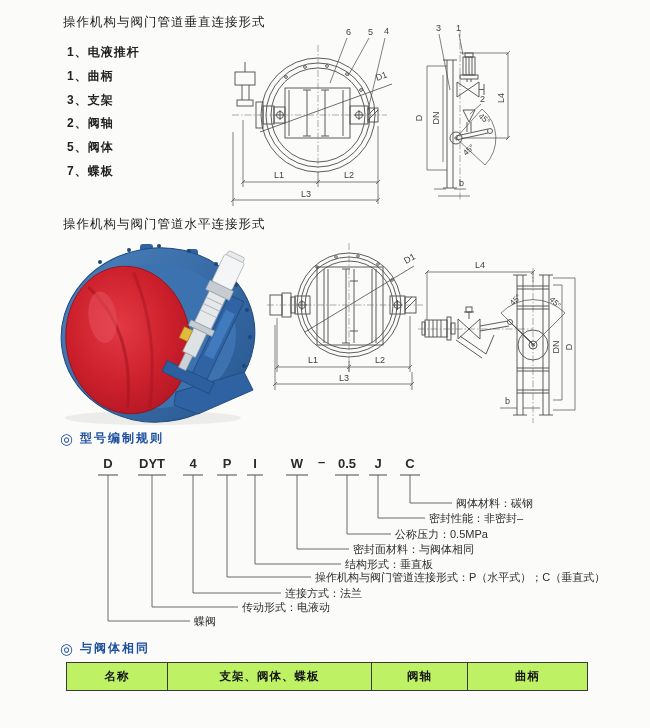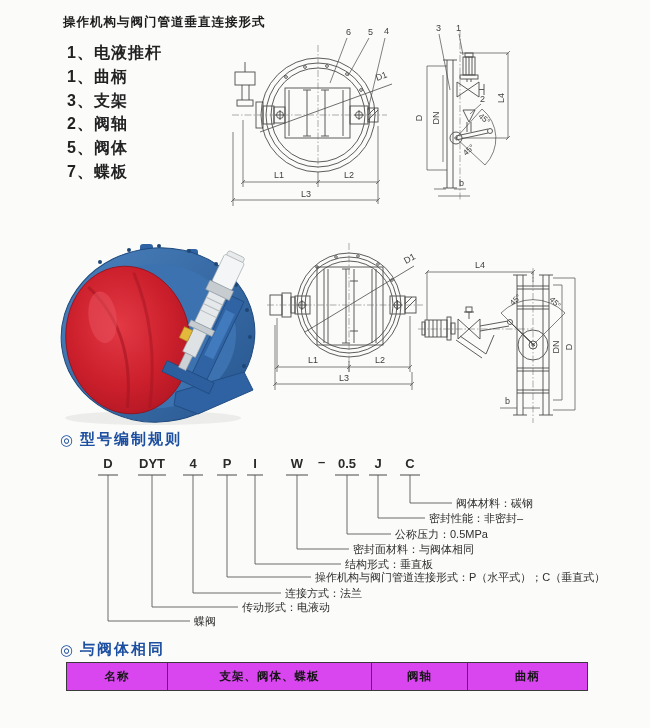--- a/index.html
+++ b/index.html
@@ -1,28 +1,28 @@
 <!DOCTYPE html>
 <html><head>
 <meta charset="utf-8">
 <style>
   html,body{margin:0;padding:0;}
   body{font-family:"Liberation Sans","DejaVu Sans",sans-serif;background:#e9e9e9;}
   #page{position:relative;width:650px;height:728px;background:#fbfbf9;overflow:hidden;}
   .abs{position:absolute;}
-  .sec-title{font-size:12.5px;font-weight:bold;color:#1c1c1c;letter-spacing:1px;}
-  .parts-list{font-size:16px;font-weight:bold;color:#222;letter-spacing:1px;}
+  .sec-title{font-size:12.5px;font-weight:normal;color:#1c1c1c;letter-spacing:1px;}
+  .parts-list{font-size:12px;font-weight:bold;color:#222;letter-spacing:1px;}
   .parts-list div{height:23.8px;line-height:23.8px;}
   .blue-head{display:flex;align-items:center;gap:7px;color:#1d4fa0;font-weight:bold;}
   .blue-head .bullet{font-size:15px;line-height:1;}
-  .blue-head .txt{font-size:15px;letter-spacing:2px;}
+  .blue-head .txt{font-size:12px;letter-spacing:2px;}
   table.mat{border-collapse:collapse;width:521px;table-layout:fixed;}
   table.mat td{border:1px solid #3a3a3a;text-align:center;vertical-align:middle;
     font-size:11.5px;font-weight:600;color:#151515;letter-spacing:1px;}
-  table.mat tr.hd td{background:#d946ef;height:25px;}
+  table.mat tr.hd td{background:#bef264;height:25px;}
   table.mat tr.bd td{background:#ffffff;height:29px;}
   svg text{font-family:"Liberation Sans","DejaVu Sans",sans-serif;}
   .dwg text{fill:#3f3f3f;}
 </style>
 </head>
 <body>
 
 <div id="page">
 
   <div class="abs sec-title" style="left:63px;top:14px;">操作机构与阀门管道垂直连接形式</div>
@@ -173,20 +173,21 @@
       <text x="70" y="84">2</text>
       <text x="12" y="100" transform="rotate(-90 12 100)" text-anchor="middle">D</text>
       <text x="29" y="100" transform="rotate(-90 29 100)" text-anchor="middle">DN</text>
       <text x="94" y="80" transform="rotate(-90 94 80)" text-anchor="middle">L4</text>
       <text x="68" y="99" transform="rotate(40 68 99)" font-size="8">45°</text>
       <text x="56" y="138" transform="rotate(-42 56 138)" font-size="8">45°</text>
       <text x="49" y="168">b</text>
     </g>
   </svg>
 
+  <div class="abs sec-title" style="left:63px;top:216px;">操作机构与阀门管道水平连接形式</div>
 
   <svg class="abs" style="left:48px;top:242px;" width="220" height="185" viewBox="0 0 220 185">
     <defs>
       <radialGradient id="redGrad" cx="45%" cy="40%" r="75%">
         <stop offset="0%" stop-color="#e23945"></stop>
         <stop offset="55%" stop-color="#cc1f2c"></stop>
         <stop offset="100%" stop-color="#a81420"></stop>
       </radialGradient>
       <linearGradient id="blueGrad" x1="0" y1="0" x2="1" y2="1">
         <stop offset="0%" stop-color="#4a81bd"></stop>

